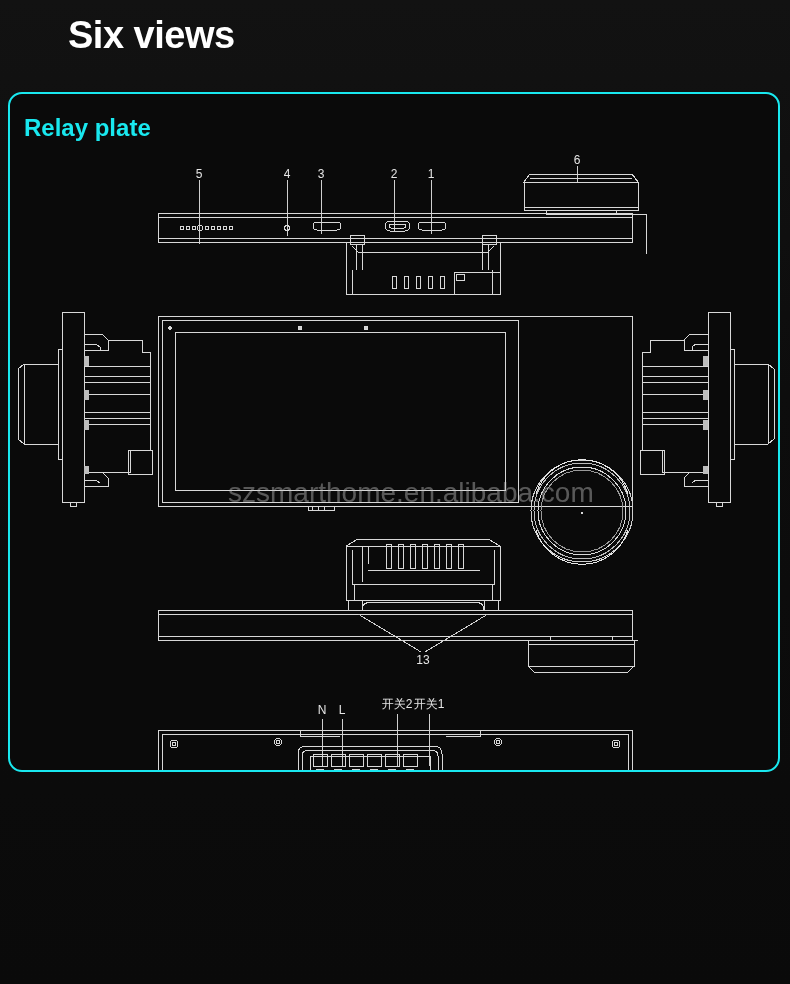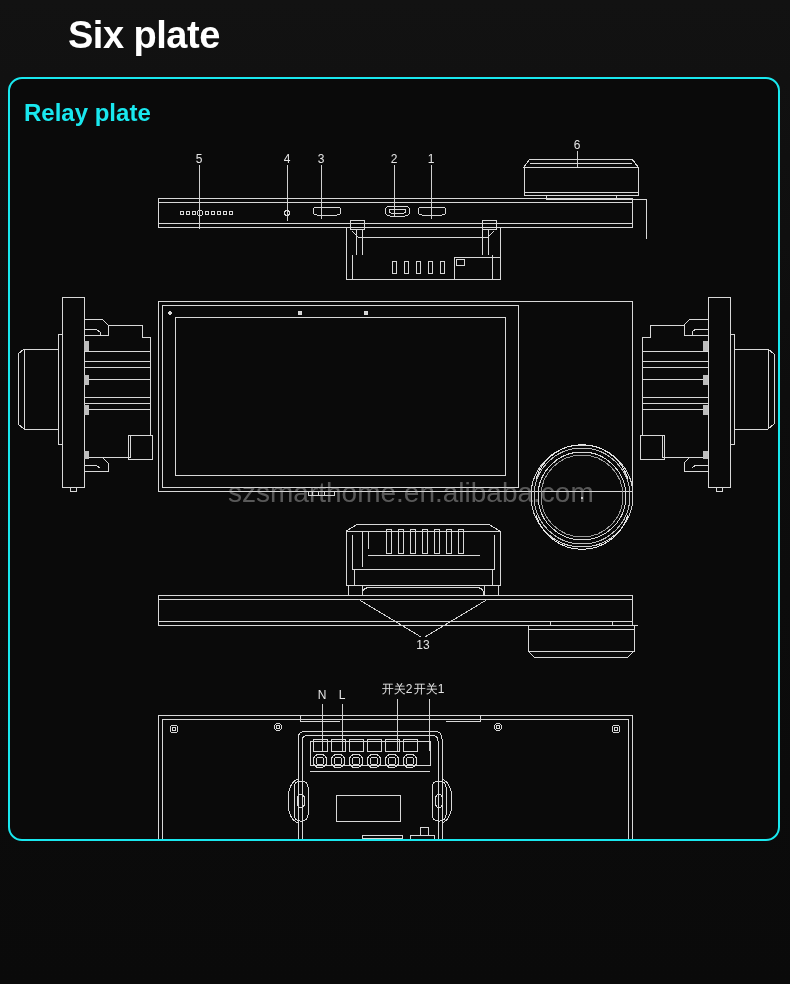--- a/index.html
+++ b/index.html
@@ -19,21 +19,21 @@
     position:absolute;left:0;top:0;width:790px;height:88px;
   }
   #page-title{
     position:absolute;left:68px;top:14px;
     font-size:38px;font-weight:bold;color:#ffffff;
     letter-spacing:-0.5px;
     font-family:"Liberation Sans", sans-serif;
   }
   
   #panel{
-    position:absolute;left:8px;top:77px;width:772px;height:764px;
+    position:absolute;left:8px;top:92px;width:772px;height:680px;
     border:2px solid #19e8ef;border-radius:14px;
     box-sizing:border-box;
     background:#0a0a0a;
     overflow:hidden;
   }
   #panel-title{
     position:absolute;left:14px;top:20px;
     font-size:24px;font-weight:bold;color:#19e8ef;
   }
   
@@ -54,21 +54,21 @@
     white-space:nowrap;
   }
   #wm-main{left:228px;top:477px;}
 </style>
 </head>
 <body>
 
 <div id="page">
 
   <div id="header">
-    <div id="page-title">Six plate</div>
+    <div id="page-title">Six views</div>
   </div>
 
   <div id="panel">
     <div id="panel-title">Relay plate</div>
 
     <div id="drawing">
       <svg width="772" height="884" viewBox="0 0 772 884" xmlns="http://www.w3.org/2000/svg">
         <g fill="none" stroke="#d8d8d8" stroke-width="1" shape-rendering="crispEdges">
 
         <g>

